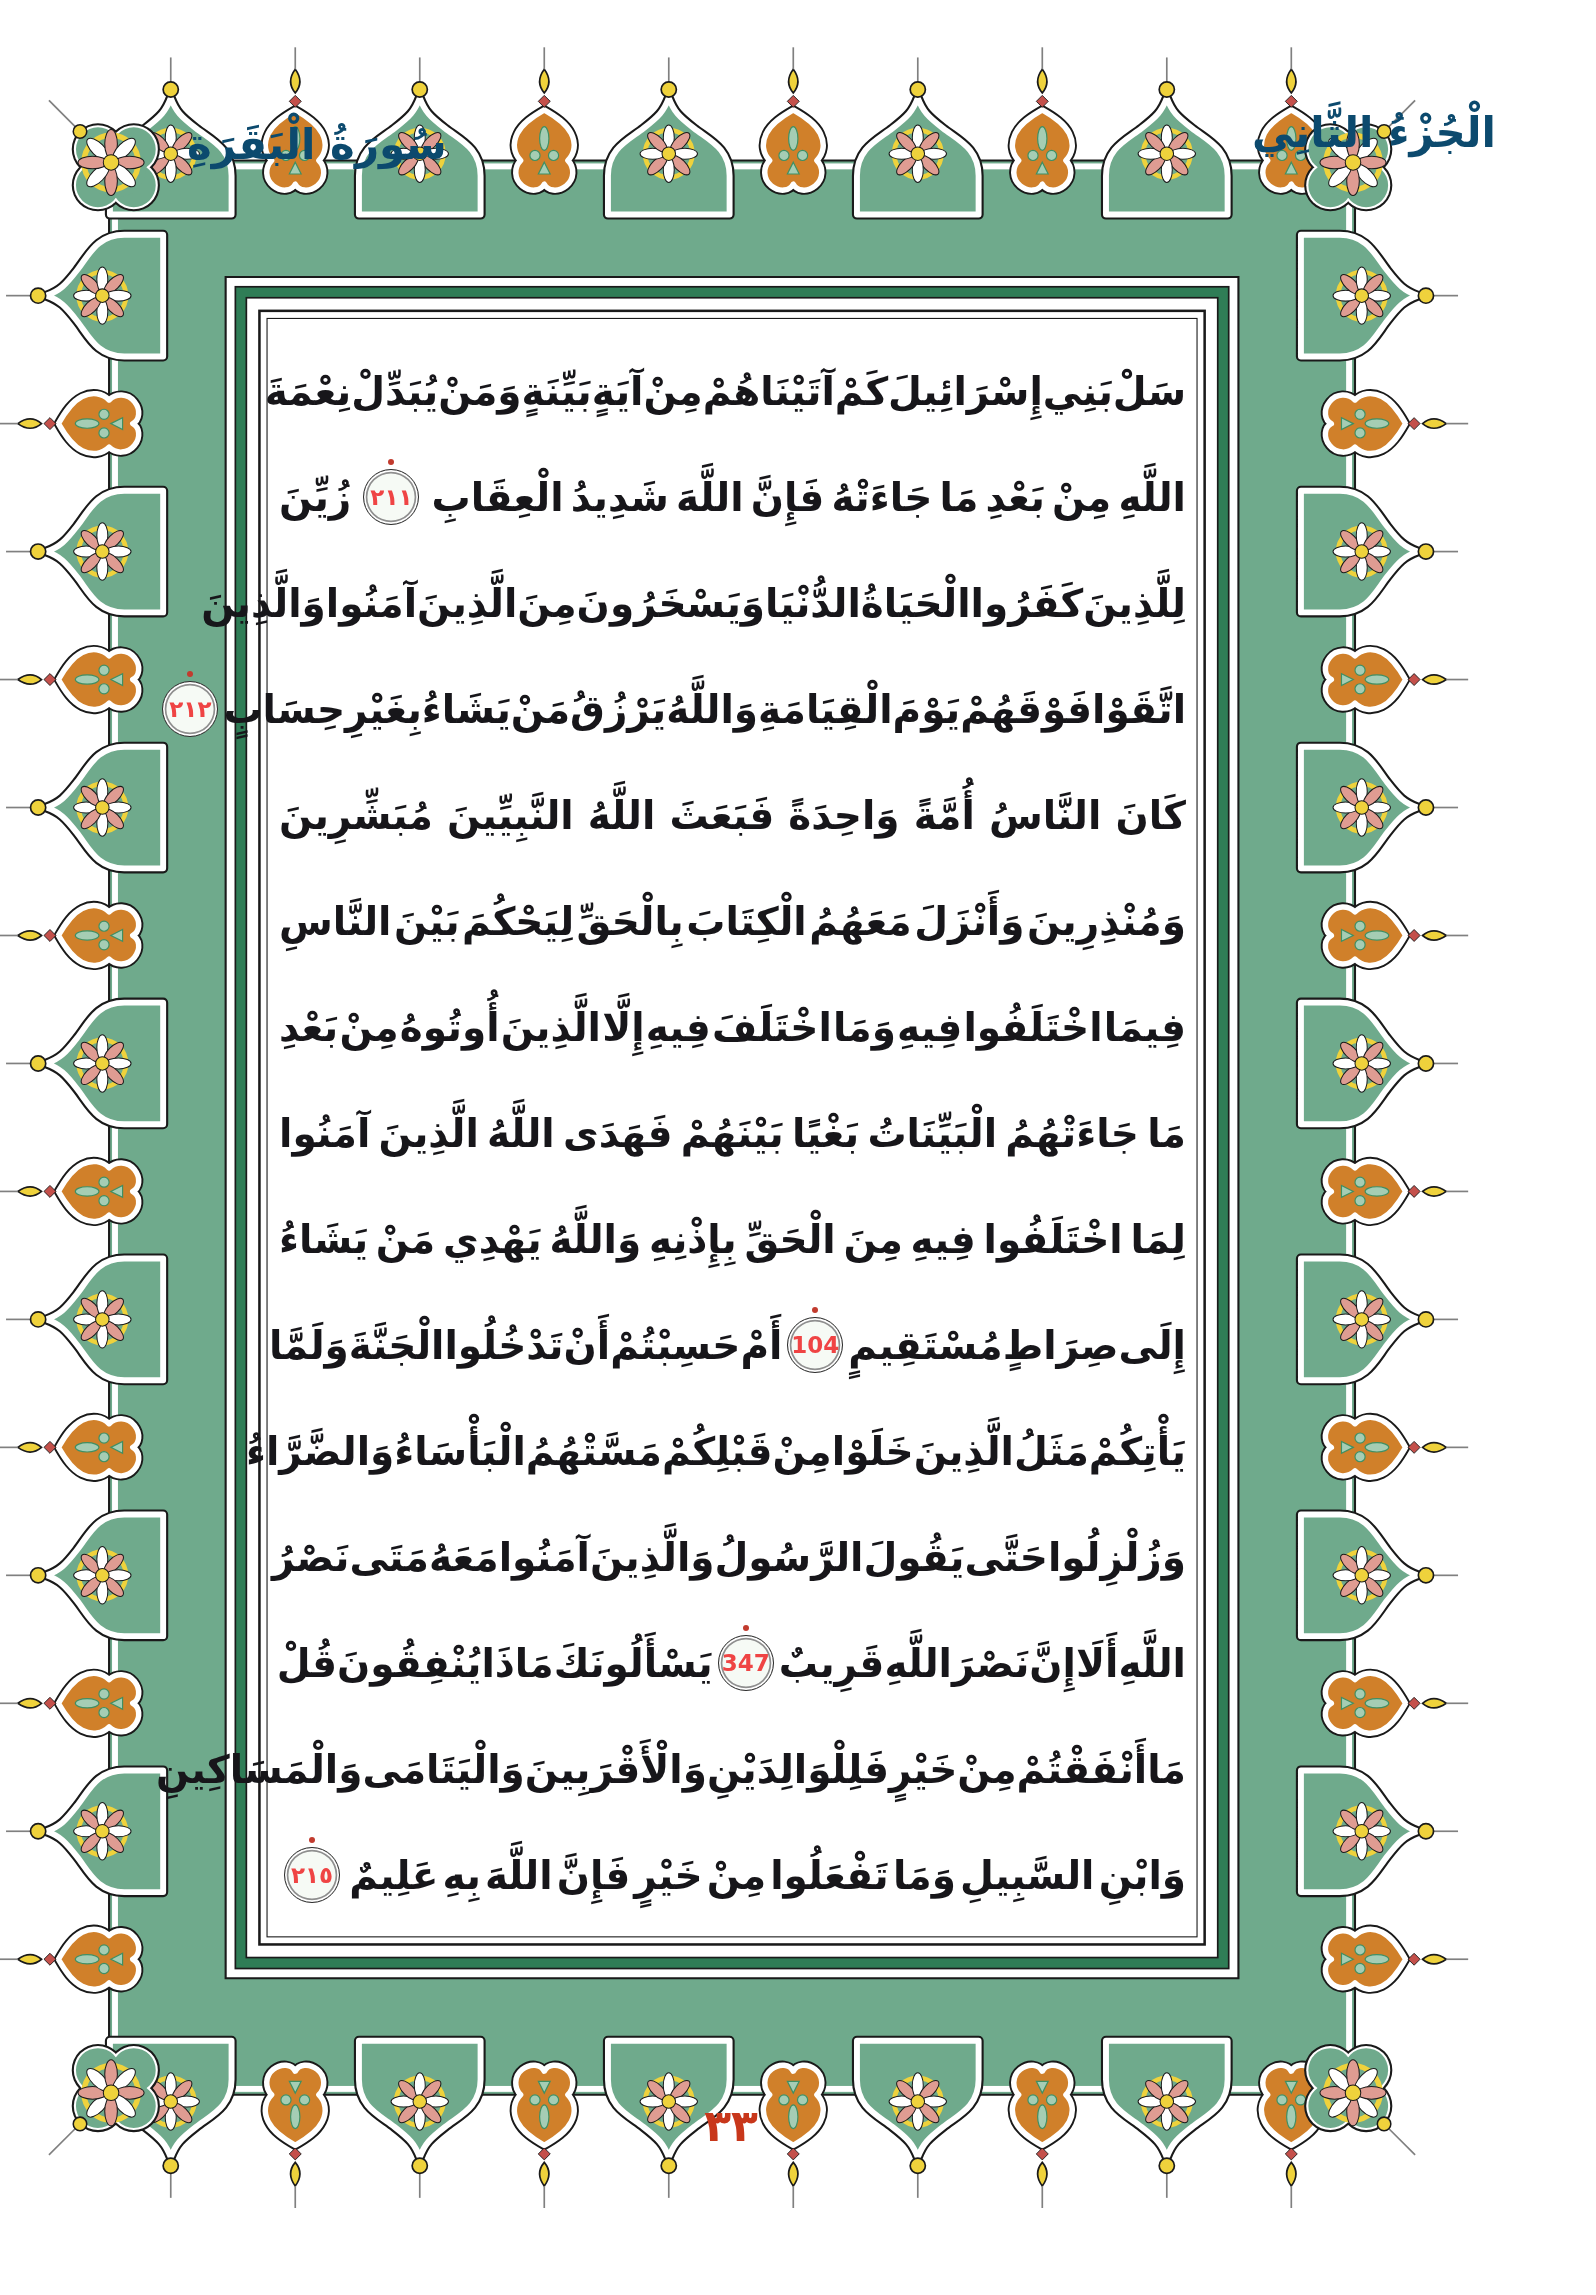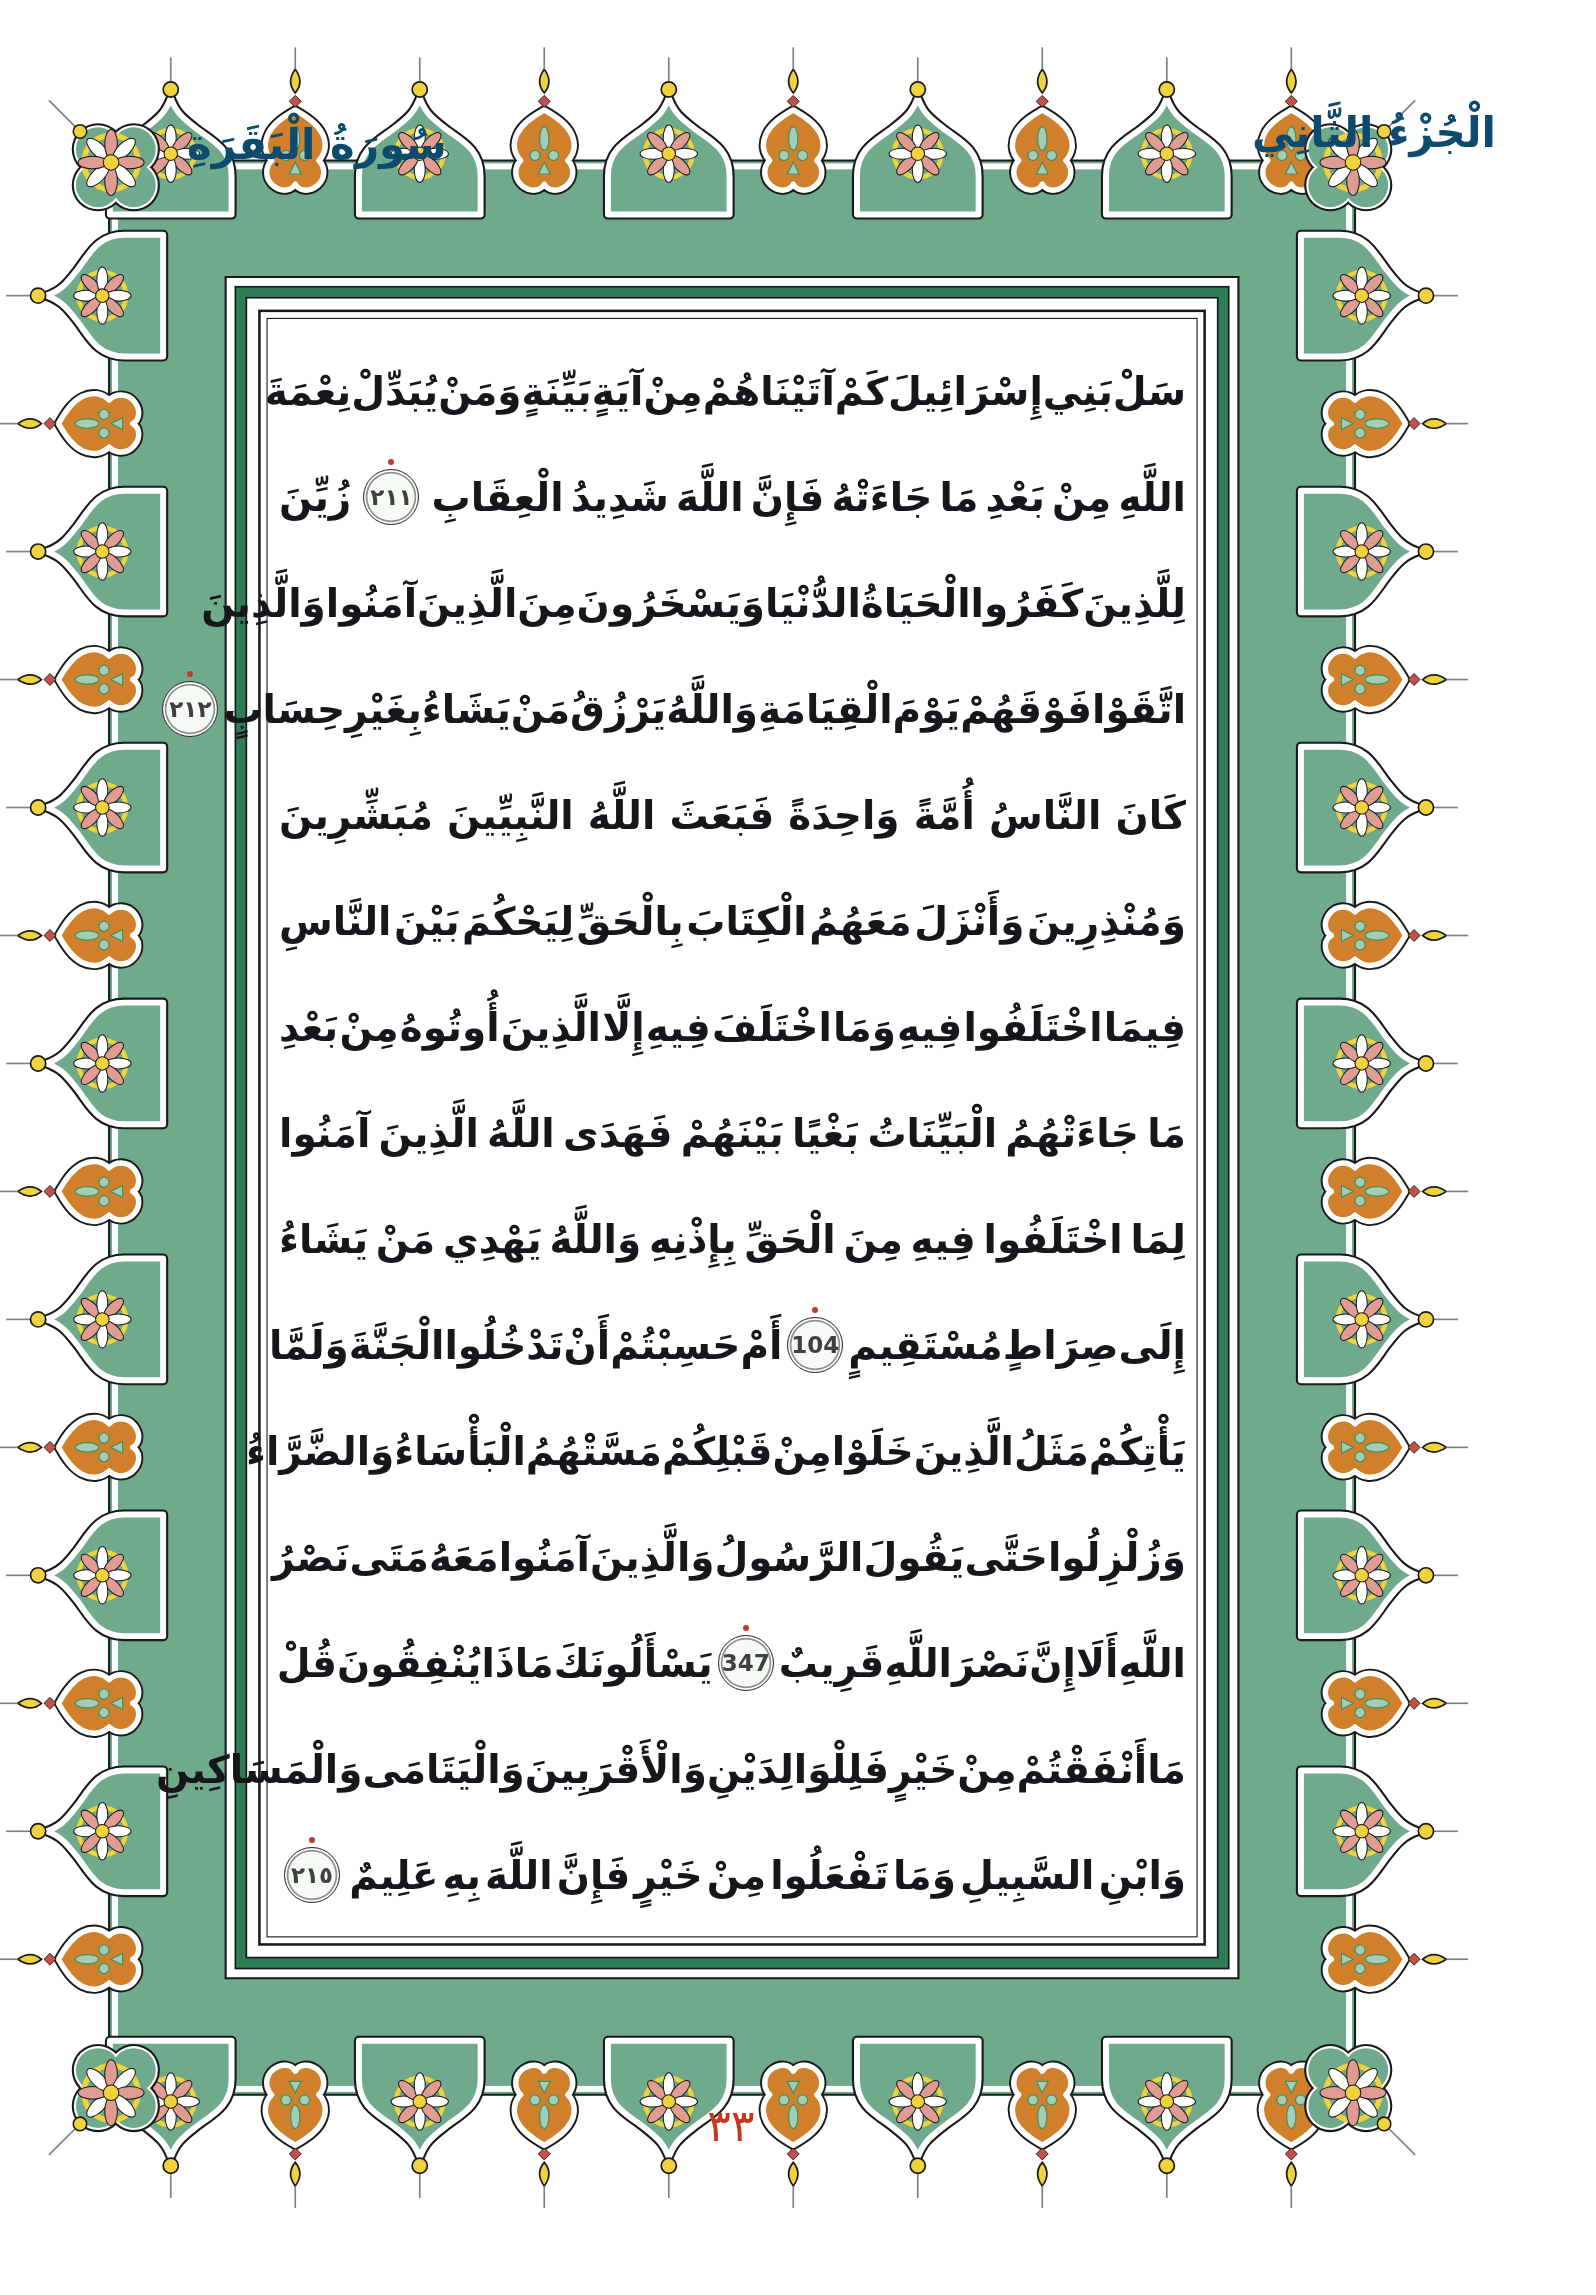--- a/index.html
+++ b/index.html
@@ -6,33 +6,33 @@
   body{background:#ffffff;font-family:"DejaVu Sans",sans-serif;}
   #page{position:relative;width:1597px;height:2295px;background:#ffffff;overflow:hidden;}
 
   #border-svg{position:absolute;left:0;top:0;width:1597px;height:2295px;}
 
   .hdr{position:absolute;color:#0c4a6e;font-size:42px;font-weight:bold;white-space:nowrap;}
   #hdr-left{left:188px;top:120px;}
   #hdr-right{right:100px;top:108px;text-align:right;}
 
   #page-number{position:absolute;left:673px;top:2100px;width:118px;text-align:center;
-    color:#C8371B;font-size:44px;font-weight:normal;}
+    color:#C8371B;font-size:44px;font-weight:bold;}
 
   #text-area{position:absolute;left:280px;top:338px;width:907px;height:1590px;
     direction:rtl;color:#17161a;}
   .line{display:flex;flex-direction:row;justify-content:space-between;align-items:center;
     height:106px;font-size:39px;font-weight:bold;white-space:nowrap;}
   .word{display:inline-block;}
 
   .vm{position:relative;flex:0 0 auto;display:flex;align-items:center;justify-content:center;
     width:54px;height:54px;border-radius:50%;background:#f6faf5;
     border:1.7px solid #2b2b2b;
     box-shadow:inset 0 0 0 1.7px #ffffff, inset 0 0 0 3.4px #8f8f8f;
-    color:#404040;font-size:23px;font-weight:bold;margin:0 5px;}
+    color:#ef4444;font-size:23px;font-weight:bold;margin:0 5px;}
   .vm::before{content:"";position:absolute;left:50%;top:-7.6px;transform:translateX(-50%);
     width:17px;height:10px;background:#7FB598;border-radius:50% 50% 20% 20%;z-index:-1;}
   .vm::after{content:"";position:absolute;left:50%;top:-11px;transform:translateX(-50%);
     width:6px;height:6px;border-radius:50%;background:#C23B2E;}
 </style>
 </head>
 <body>
 
 <div id="page">
   <svg id="border-svg" viewBox="0 0 1890 2717" xmlns="http://www.w3.org/2000/svg">

